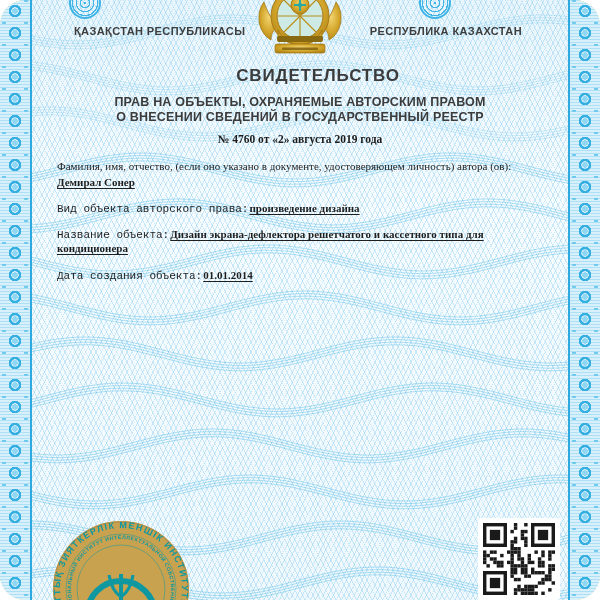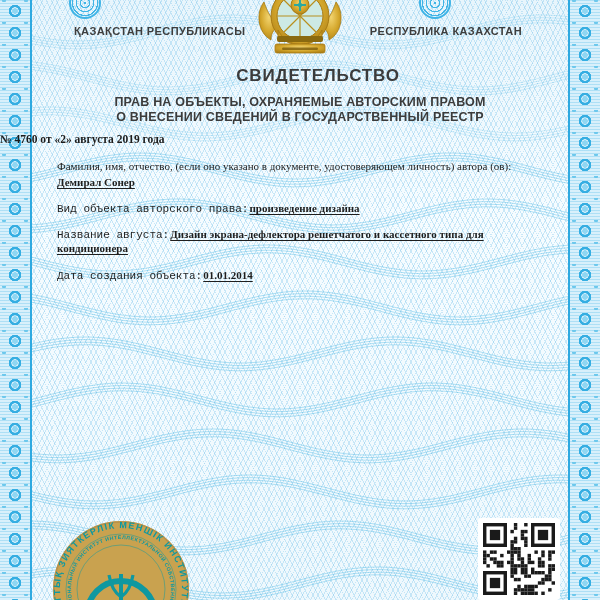--- a/index.html
+++ b/index.html
@@ -2,20 +2,21 @@
 <html><head>
 <meta charset="utf-8">
 <style>
   html,body{margin:0;padding:0;}
   .page{
     position:relative;
     width:600px;height:600px;
     overflow:hidden;
     background:#fde047;
     font-family:"Liberation Serif", serif;
+    border-radius:25px;
   }
   
   .bg-mesh{
     position:absolute;inset:0;z-index:0;
     background-image:
       repeating-linear-gradient(63deg, rgba(110,190,232,0.33) 0 0.8px, rgba(255,255,255,0) 0.8px 4.6px),
       repeating-linear-gradient(-63deg, rgba(110,190,232,0.33) 0 0.8px, rgba(255,255,255,0) 0.8px 4.6px),
       linear-gradient(180deg,#e8f5fc 0%,#f6fcff 35%,#eef8fd 100%);
   }
   .waves{position:absolute;inset:0;z-index:1;}
@@ -61,21 +62,21 @@
     font-size:17px;letter-spacing:0.8px;color:#3b3b3b;margin-left:36px;
   }
   .subtitle{
     position:absolute;top:95px;left:0;right:0;z-index:3;
     text-align:center;
     font-family:"Liberation Sans", sans-serif;font-weight:bold;
     font-size:12.5px;line-height:14.5px;color:#3b3b3b;letter-spacing:0.2px;
   }
   .number{
     position:absolute;top:133px;left:0;right:0;z-index:3;
-    text-align:left;font-weight:bold;font-size:11.5px;color:#1c1c1c;
+    text-align:center;font-weight:bold;font-size:11.5px;color:#1c1c1c;
   }
 
   
   .fields{position:absolute;left:57px;top:160px;width:498px;z-index:3;
     font-size:11px;color:#1e1e1e;line-height:13px;}
   .value{font-weight:bold;text-decoration:underline;text-underline-offset:2px;margin-top:35px;}
   .f1-value{display:block;margin-top:3px;}
   .f2{margin-top:13px;}
   .f3{margin-top:12px;}
   .f4{margin-top:14px;}
@@ -200,21 +201,21 @@
 
   <div class="fields">
     <div class="f1">
       <span class="label">Фамилия, имя, отчество, (если оно указано в документе, удостоверяющем личность) автора (ов):</span>
       <span class="value f1-value">Демирал Сонер</span>
     </div>
     <div class="f2">
       <span class="label inline-label">Вид объекта авторского права:</span><span class="value">произведение дизайна</span>
     </div>
     <div class="f3">
-      <span class="label inline-label">Название августа:</span><span class="value">Дизайн экрана-дефлектора решетчатого и кассетного типа для кондиционера</span>
+      <span class="label inline-label">Название объекта:</span><span class="value">Дизайн экрана-дефлектора решетчатого и кассетного типа для кондиционера</span>
     </div>
     <div class="f4">
       <span class="label inline-label">Дата создания объекта:</span><span class="value">01.01.2014</span>
     </div>
   </div>
 
   <svg class="seal" width="140" height="84" viewBox="0 0 140 84">
     <circle cx="69" cy="72" r="68" fill="#c9a24f"></circle>
     <circle cx="69" cy="72" r="67" fill="none" stroke="#b9914a" stroke-width="1.6"></circle>
     <circle cx="69" cy="72" r="55" fill="none" stroke="#0f98a0" stroke-width="0.7" opacity="0.7"></circle>

